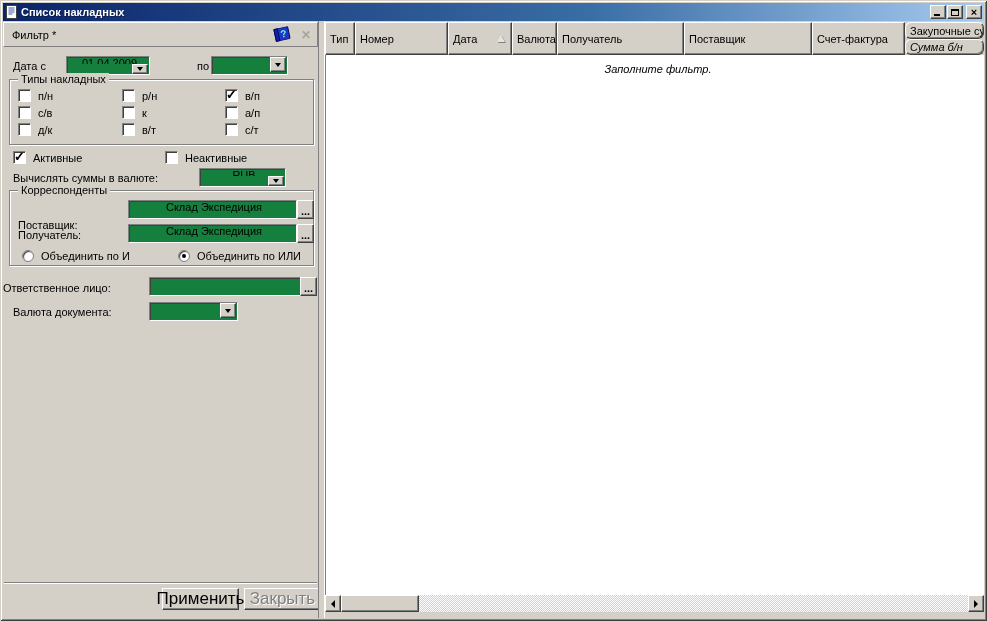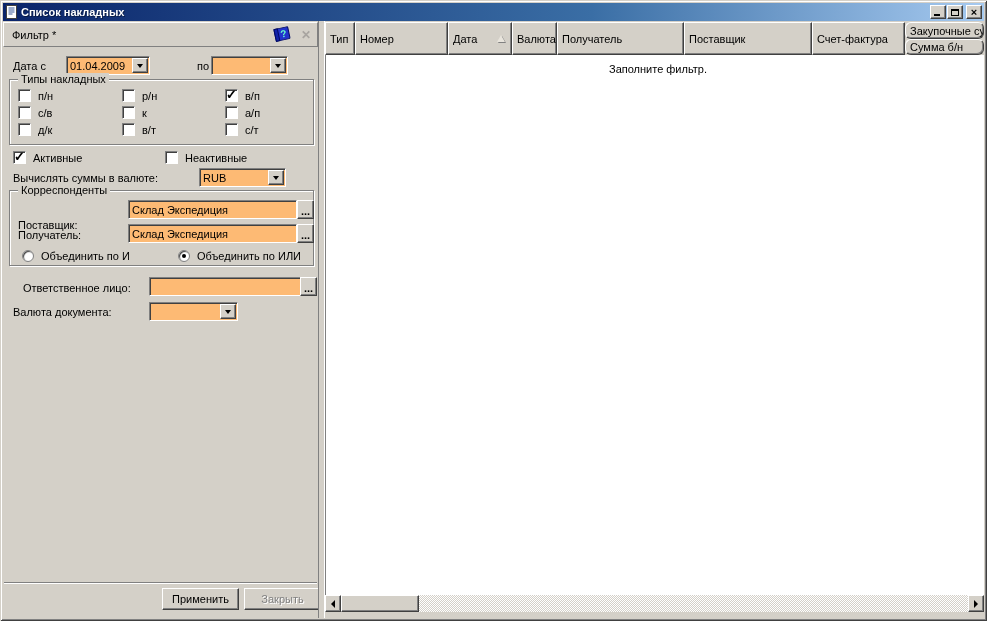--- a/index.html
+++ b/index.html
@@ -46,24 +46,24 @@
     background:#d4d0c8;
   }
   .filter-title { font-size:11px; }
   .icon-help { margin-left:auto; width:20px; height:17px; }
   .icon-x { color:#a8a4a0; font-weight:bold; font-size:12px; margin-left:9px; }
 
   .lbl { position:absolute; white-space:nowrap; }
 
   
   .field, .combo {
-    position:absolute; height:19px; background:#fdba74;
+    position:absolute; height:19px; background:#15803d;
     border:1px solid; border-color:#808080 #ffffff #ffffff #808080;
     box-shadow: inset 1px 1px 0 #404040;
-    display:flex; align-items:center;
+    display:flex; align-items:center;flex-direction:column;
   }
   .field-text { padding-left:3px; white-space:nowrap; overflow:hidden; }
   .combo-btn {
     margin-left:auto; width:16px; height:15px; margin-right:1px;
     background:#d4d0c8; border:1px solid; border-color:#ffffff #404040 #404040 #ffffff;
     box-shadow: inset -1px -1px 0 #808080;
     display:flex; align-items:center; justify-content:center;
   }
   .tri-down { width:0; height:0; border-left:3px solid transparent;
     border-right:3px solid transparent; border-top:4px solid #000; }
@@ -104,48 +104,48 @@
   .rad.selected::after {
     content:""; position:absolute; left:3px; top:3px; width:4px; height:4px;
     border-radius:50%; background:#000;
   }
 
   
   .btn {
     position:absolute; height:22px; background:#d4d0c8;
     border:1px solid; border-color:#ffffff #404040 #404040 #ffffff;
     box-shadow: inset -1px -1px 0 #808080, inset 1px 1px 0 #d4d0c8;
-    display:flex; align-items:center; justify-content:center; font-size:11px;
+    display:flex; align-items:center; justify-content:center; font-size:17px;
   }
   .btn.disabled { color:#808080; text-shadow:1px 1px 0 #fff; }
   .separator { position:absolute; left:1px; right:1px; height:2px;
     border-top:1px solid #808080; border-bottom:1px solid #ffffff; }
 
   
   .splitter { position:absolute; left:315px; top:0; width:7px; height:100%;
     border-left:1px solid #808080; border-right:1px solid #ffffff; background:#d4d0c8; }
 
   
   .table-panel { position:absolute; left:322px; right:0; top:0; height:100%; }
   .grid-header { position:absolute; left:0; right:0; top:1px; height:33px; display:flex; overflow:hidden; }
   .hcell {
     background:#d4d0c8; border:1px solid; border-color:#ffffff #404040 #404040 #ffffff;
     box-shadow: inset -1px -1px 0 #808080;
     display:flex; align-items:center; padding:0 4px; white-space:nowrap; overflow:hidden;
     flex:0 0 auto;
   }
   .hgroup { flex:1 1 auto; display:flex; flex-direction:column; min-width:0; }
   .hgroup .hcell { height:17px; flex:0 0 auto;border-radius:6px; }
-  .hgroup .hcell + .hcell { height:16px; }
+  .hgroup .hcell + .hcell { height:16px;font-style:italic; }
   .sort-asc { margin-left:auto; width:0; height:0; margin-right:2px;
     border-left:4px solid transparent; border-right:4px solid transparent;
     border-bottom:7px solid #e8e4dc; filter:drop-shadow(1px 1px 0 #808080); }
   .grid-body {
     position:absolute; left:0; right:0; top:34px; bottom:23px; background:#fff;
-    border-left:1px solid #808080; overflow:hidden; padding:8px 0 0 6px;
+    border-left:1px solid #808080; overflow:hidden; padding:8px 0 0 6px;font-style:italic;
   }
   
   .hscroll { position:absolute; left:0; right:0; bottom:6px; height:17px; display:flex; }
   .sb-btn {
     width:16px; height:17px; background:#d4d0c8; flex:0 0 auto;
     border:1px solid; border-color:#ffffff #404040 #404040 #ffffff;
     box-shadow: inset -1px -1px 0 #808080;
     display:flex; align-items:center; justify-content:center;
   }
   .tri-left { width:0; height:0; border-top:4px solid transparent;
@@ -272,21 +272,21 @@
           <span class="field-text">Склад Экспедиция</span>
         </div>
         <span class="dots-btn" style="left:287px;top:33px">...</span>
 
         <span class="rad" style="left:12px;top:59px"></span>
         <span class="lbl" style="left:31px;top:59px">Объединить по И</span>
         <span class="rad selected" style="left:168px;top:59px"></span>
         <span class="lbl" style="left:187px;top:59px">Объединить по ИЛИ</span>
       </div>
 
-      <span class="lbl" style="left:20px;top:261px">Ответственное лицо:</span>
+      <span class="lbl" style="left:0;top:261px">Ответственное лицо:</span>
       <div class="field" style="left:146px;top:256px;width:152px">
         <span class="field-text"></span>
       </div>
       <span class="dots-btn" style="left:297px;top:256px">...</span>
 
       <span class="lbl" style="left:10px;top:285px">Валюта документа:</span>
       <div class="combo" style="left:146px;top:281px;width:89px">
         <span class="field-text"></span>
         <span class="combo-btn">
             <span class="tri-down"></span>

